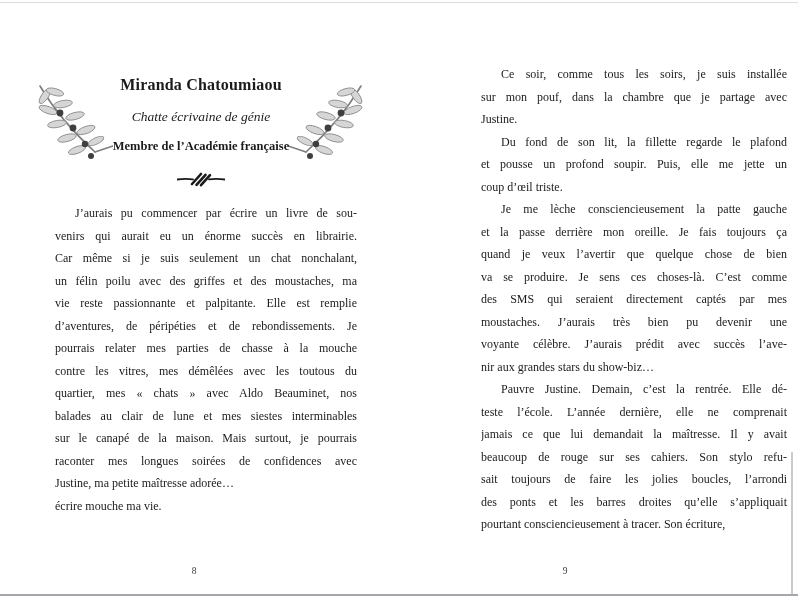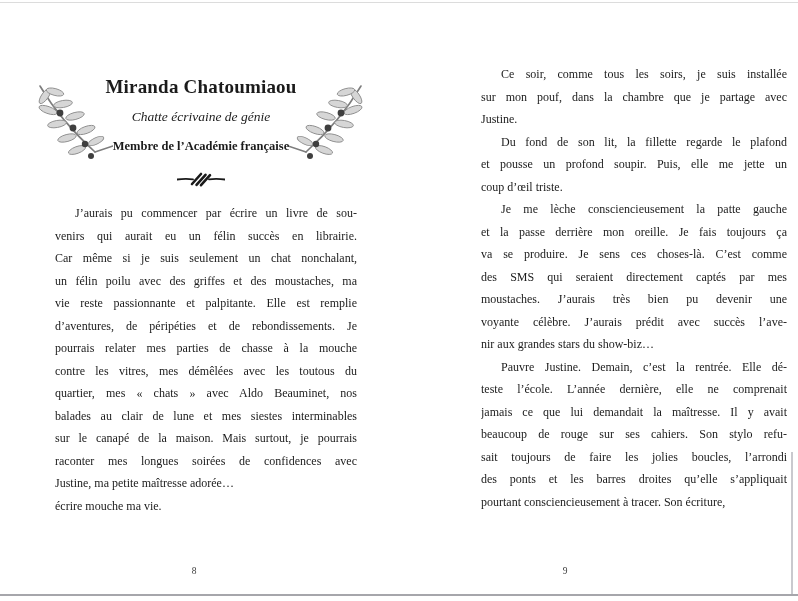--- a/index.html
+++ b/index.html
@@ -7,21 +7,21 @@
     position:relative;width:798px;height:601px;background:#ffffff;overflow:hidden;
     font-family:"Liberation Serif","DejaVu Serif",serif;color:#1b1b1b;
     -webkit-font-smoothing:antialiased;
   }
   .edge-top{position:absolute;left:0;top:2px;width:798px;height:1px;background:#dcdcdc;}
   .edge-bottom{position:absolute;left:0;top:594px;width:798px;height:2px;background:#a6a6ab;}
   .edge-right{position:absolute;left:791px;top:452px;width:2px;height:142px;background:#c9c9ce;}
 
   .page-header{position:absolute;left:53px;top:0;width:296px;text-align:center;}
   .author-name{position:absolute;left:0;top:76px;width:100%;margin:0;
-    font-size:19px;font-weight:bold;letter-spacing:.2px;}
+    font-size:16px;font-weight:bold;letter-spacing:.2px;}
   .author-subtitle{position:absolute;left:0;top:109px;width:100%;
     font-size:13.5px;font-style:italic;text-align:center;}
   .author-affiliation{position:absolute;left:0;top:139px;width:100%;
     font-size:12.5px;font-weight:bold;}
   .divider{position:absolute;left:124px;top:170px;}
 
   .branch{position:absolute;width:80px;height:92px;}
   .branch-left{left:33px;top:82px;}
   .branch-right{left:288px;top:82px;transform:scaleX(-1);}
 
@@ -112,21 +112,21 @@
           <path d="M32,9.3 Q40,8.5 48,9.5" stroke-width="1.8"></path>
           <path d="M15,14 L24,4" stroke-width="2.6"></path>
           <path d="M19.5,14.8 L28.5,4.8" stroke-width="2.6"></path>
           <path d="M24,15.2 L33,5.2" stroke-width="2.6"></path>
         </g>
       </svg>
     </div>
 
     <div class="body-col body-left">
         <div class="line first">J’aurais pu commencer par écrire un livre de sou-</div>
-        <div class="line">venirs qui aurait eu un félin succès en librairie.</div>
+        <div class="line">venirs qui aurait eu un énorme succès en librairie.</div>
         <div class="line">Car même si je suis seulement un chat nonchalant,</div>
         <div class="line">un félin poilu avec des griffes et des moustaches, ma</div>
         <div class="line">vie reste passionnante et palpitante. Elle est remplie</div>
         <div class="line">d’aventures, de péripéties et de rebondissements. Je</div>
         <div class="line">pourrais relater mes parties de chasse à la mouche</div>
         <div class="line">contre les vitres, mes démêlées avec les toutous du</div>
         <div class="line">quartier, mes « chats » avec Aldo Beauminet, nos</div>
         <div class="line">balades au clair de lune et mes siestes interminables</div>
         <div class="line">sur le canapé de la maison. Mais surtout, je pourrais</div>
         <div class="line">raconter mes longues soirées de confidences avec</div>
@@ -140,20 +140,21 @@
   <div>
     <div class="body-col body-right">
         <div class="line first">Ce soir, comme tous les soirs, je suis installée</div>
         <div class="line">sur mon pouf, dans la chambre que je partage avec</div>
         <div class="line last">Justine.</div>
         <div class="line first">Du fond de son lit, la fillette regarde le plafond</div>
         <div class="line">et pousse un profond soupir. Puis, elle me jette un</div>
         <div class="line last">coup d’œil triste.</div>
         <div class="line first">Je me lèche consciencieusement la patte gauche</div>
         <div class="line">et la passe derrière mon oreille. Je fais toujours ça</div>
+        <div class="line">quand je veux l’avertir que quelque chose de bien</div>
         <div class="line">va se produire. Je sens ces choses-là. C’est comme</div>
         <div class="line">des SMS qui seraient directement captés par mes</div>
         <div class="line">moustaches. J’aurais très bien pu devenir une</div>
         <div class="line">voyante célèbre. J’aurais prédit avec succès l’ave-</div>
         <div class="line last">nir aux grandes stars du show-biz…</div>
         <div class="line first">Pauvre Justine. Demain, c’est la rentrée. Elle dé-</div>
         <div class="line">teste l’école. L’année dernière, elle ne comprenait</div>
         <div class="line">jamais ce que lui demandait la maîtresse. Il y avait</div>
         <div class="line">beaucoup de rouge sur ses cahiers. Son stylo refu-</div>
         <div class="line">sait toujours de faire les jolies boucles, l’arrondi</div>

